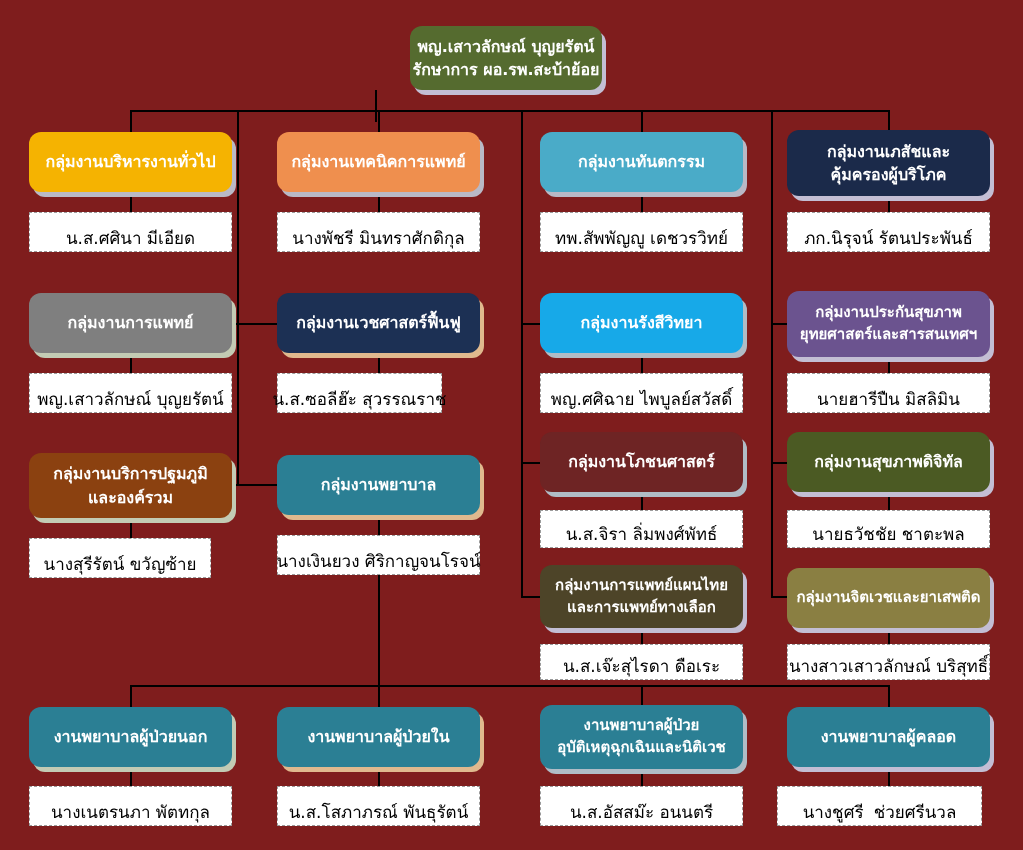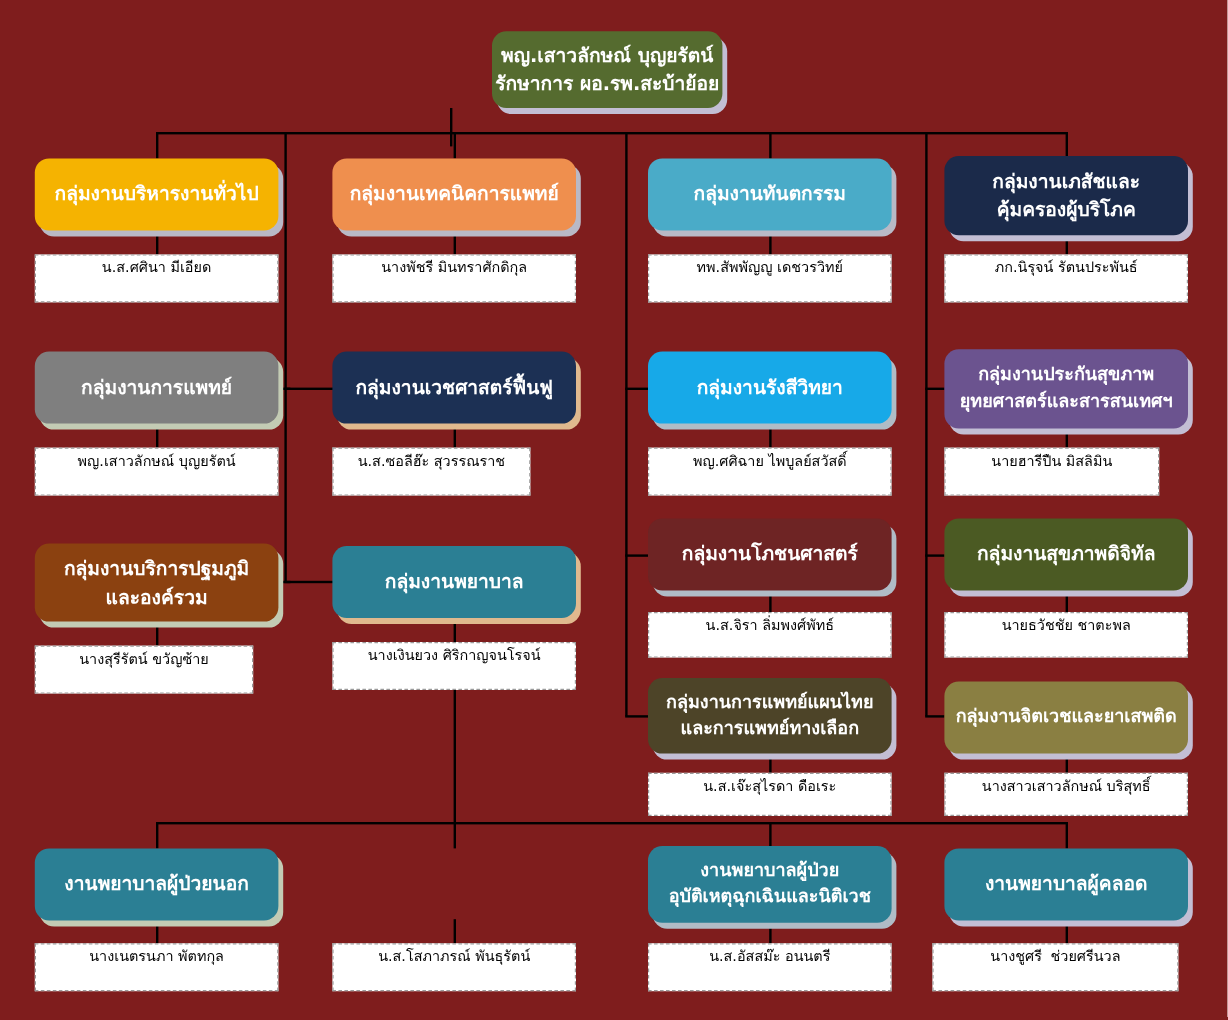--- a/index.html
+++ b/index.html
@@ -52,24 +52,24 @@
   .sh-lilac { box-shadow: 4px 5px 0 0 #c3bed4; }
 
   
   .plate {
     position: absolute;
     box-sizing: border-box;
     border: 1px dashed #9b9b9b;
     background: #ffffff;
     color: #000000;
     display: flex;
-    align-items: flex-start;
+    align-items: flex-end;
     justify-content: center;
     text-align: center;
-    font-size: 12px;
+    font-size: 17px;
     white-space: nowrap;
   }
 </style>
 </head>
 <body>
 
 <div id="chart">
 
   <div class="line v" style="left:375px; top:90px; height:32px;"></div>
 
@@ -175,21 +175,21 @@
     <span class="ln">กลุ่มงานรังสีวิทยา</span>
   </div>
   <div class="plate" style="left:540px; top:373px; width:203px; height:40px;">
     <span>พญ.ศศิฉาย  ไพบูลย์สวัสดิ์</span>
   </div>
 
   <div class="node sh-lilac" style="left:787px; top:291px; width:203px; height:66px; background:#6b538f; font-size:15px;">
     <span class="ln">กลุ่มงานประกันสุขภาพ</span>
     <span class="ln">ยุทยศาสตร์และสารสนเทศฯ</span>
   </div>
-  <div class="plate" style="left:787px; top:373px; width:179px; height:40px;">
+  <div class="plate" style="left:787px; top:373px; width:203px; height:40px;">
     <span>นายฮารีปืน  มิสลิมิน</span>
   </div>
 
   <div class="node sh-green" style="left:29px; top:453px; width:203px; height:65px; background:#8b4110; font-size:16px;">
     <span class="ln">กลุ่มงานบริการปฐมภูมิ</span>
     <span class="ln">และองค์รวม</span>
   </div>
   <div class="plate" style="left:29px; top:538px; width:182px; height:40px;">
     <span>นางสุรีรัตน์  ขวัญซ้าย</span>
   </div>
@@ -230,20 +230,23 @@
     <span>นางสาวเสาวลักษณ์  บริสุทธิ์</span>
   </div>
 
   <div class="node sh-green" style="left:29px; top:707px; width:203px; height:60px; background:#2b7f94; font-size:16px;">
     <span class="ln">งานพยาบาลผู้ป่วยนอก</span>
   </div>
   <div class="plate" style="left:29px; top:786px; width:203px; height:40px;">
     <span>นางเนตรนภา  พัตทกุล</span>
   </div>
 
+  <div class="node sh-tan" style="left:277px; top:707px; width:203px; height:60px; background:#2b7f94; font-size:16px;">
+    <span class="ln">งานพยาบาลผู้ป่วยใน</span>
+  </div>
   <div class="plate" style="left:277px; top:786px; width:203px; height:40px;">
     <span>น.ส.โสภาภรณ์  พันธุรัตน์</span>
   </div>
 
   <div class="node sh-blue" style="left:540px; top:705px; width:203px; height:64px; background:#2b7f94; font-size:15px;">
     <span class="ln">งานพยาบาลผู้ป่วย</span>
     <span class="ln">อุบัติเหตุฉุกเฉินและนิติเวช</span>
   </div>
   <div class="plate" style="left:540px; top:786px; width:203px; height:40px;">
     <span>น.ส.อัสสม๊ะ  อนนตรี</span>

